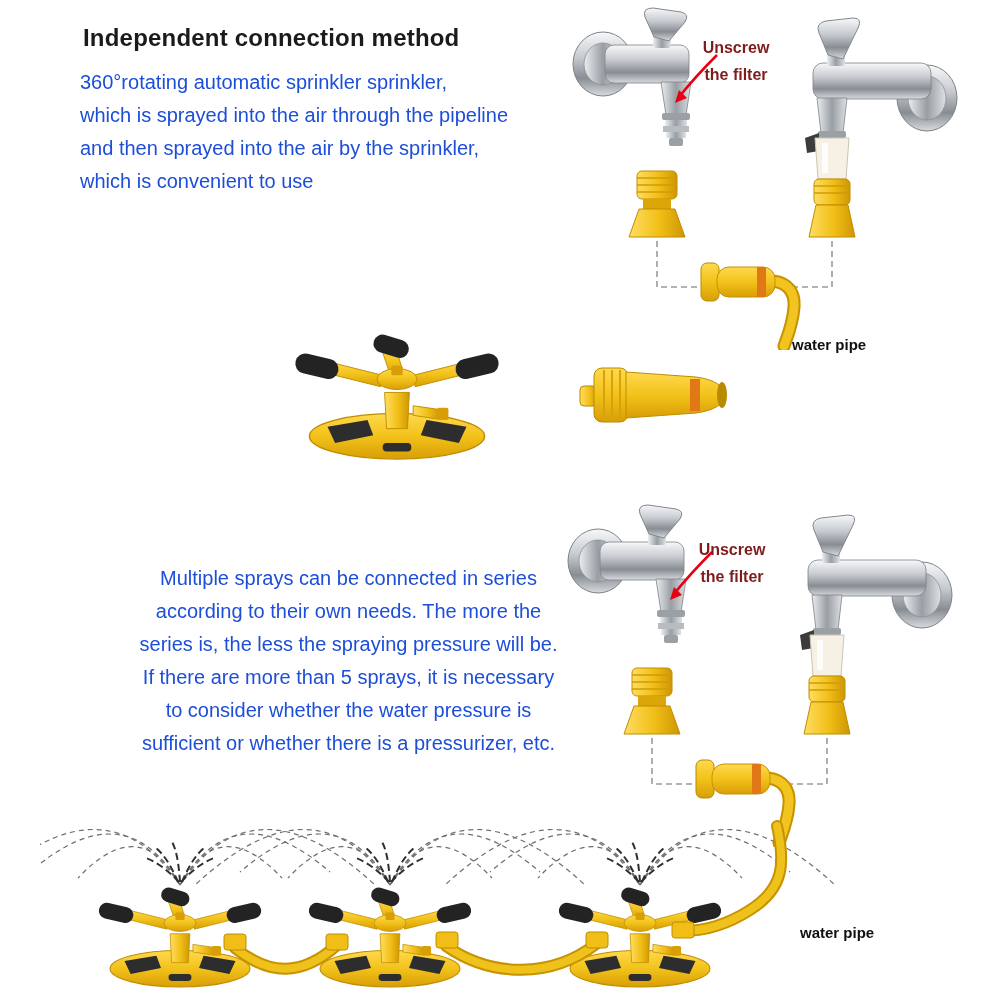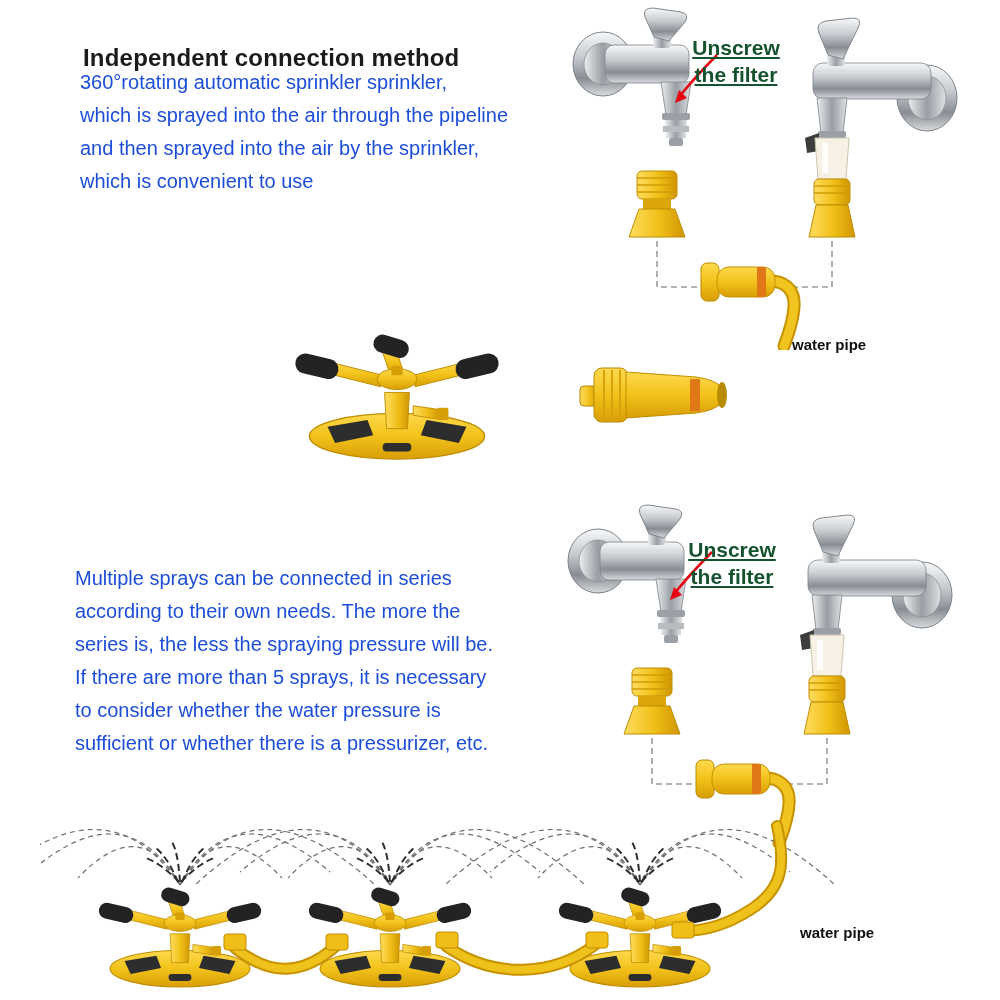--- a/index.html
+++ b/index.html
@@ -1,21 +1,21 @@
 <!DOCTYPE html>
 <html><head>
 <meta charset="utf-8">
 <style>
   html,body{margin:0;padding:0;background:#fff;}
   .page{position:relative;width:1000px;height:1000px;background:#ffffff;overflow:hidden;
         font-family:"Liberation Sans","DejaVu Sans",sans-serif;color:#1f1f1f;}
   .abs{position:absolute;}
   .section-title{font-size:24px;font-weight:700;color:#1b1b1b;letter-spacing:.2px;margin:0;}
   .body-text{font-size:20px;line-height:33px;color:#1d4ed8;white-space:pre-line;margin:0;}
-  .callout{color:#14532d;font-weight:700;font-size:21px;line-height:27px;text-align:center;white-space:pre-line;text-decoration:underline;}
+  .callout{color:#7f1d1d;font-weight:700;font-size:16px;line-height:27px;text-align:center;white-space:pre-line;}
   .pipe-label{font-size:15px;font-weight:700;color:#101010;}
   svg{display:block;}
 </style>
 </head>
 <body>
 
 <div class="page">
 
   <svg width="0" height="0" style="position:absolute" aria-hidden="true">
     <defs>
@@ -113,21 +113,21 @@
         <path d="M118 58 L110 34 L124 30 L132 56 Z" fill="url(#yellowV)" stroke="#c08d00" stroke-width="1"></path>
         <rect x="100" y="18" width="38" height="19" rx="9.5" fill="#232323" transform="rotate(17 119 27)"></rect>
         <ellipse cx="125" cy="62" rx="21" ry="11" fill="url(#yellowV)" stroke="#c08d00" stroke-width="1"></ellipse>
         <rect x="119" y="48" width="12" height="10" rx="2" fill="#d89e06"></rect>
         <path d="M142 90 L170 94 L168 104 L142 100 Z" fill="url(#yellowH)" stroke="#c08d00" stroke-width="1"></path>
         <rect x="167" y="92" width="12" height="13" rx="2" fill="#d89e06"></rect>
       </symbol>
     </defs>
   </svg>
 
-  <h2 class="abs section-title" style="left:83px;top:44px;">Independent connection method</h2>
+  <h2 class="abs section-title" style="left:83px;top:24px;">Independent connection method</h2>
   <p class="abs body-text" style="left:80px;top:66px;width:500px;">360°rotating automatic sprinkler sprinkler,
 which is sprayed into the air through the pipeline
 and then sprayed into the air by the sprinkler,
 which is convenient to use</p>
 
   <svg class="abs" style="left:565px;top:5px;" width="400" height="345" viewBox="0 0 400 345">
     <use href="#faucet-diagram"></use>
   </svg>
   <div class="abs callout" style="left:690px;top:34px;width:92px;">Unscrew
 the filter</div>
@@ -141,21 +141,21 @@
     <line x1="42" y1="16" x2="42" y2="66" stroke="#d8a30a" stroke-width="2"></line>
     <path d="M48 18 L118 23 Q146 27 146 41 Q146 55 118 59 L48 64 Z" fill="url(#yellowV)" stroke="#c08d00" stroke-width="1"></path>
     <rect x="112" y="25" width="10" height="32" fill="#e07818"></rect>
     <ellipse cx="144" cy="41" rx="5" ry="13" fill="#b88a00"></ellipse>
   </svg>
 
   <svg class="abs" style="left:278px;top:320px;" width="238" height="143" viewBox="0 0 250 150">
     <use href="#sprinkler"></use>
   </svg>
 
-  <p class="abs body-text" style="left:75px;top:562px;width:505px;">Multiple sprays can be connected in series
+  <p class="abs body-text" style="left:96px;top:562px;width:505px;text-align:center;">Multiple sprays can be connected in series
 according to their own needs. The more the
 series is, the less the spraying pressure will be.
 If there are more than 5 sprays, it is necessary
 to consider whether the water pressure is
 sufficient or whether there is a pressurizer, etc.</p>
 
   <svg class="abs" style="left:560px;top:502px;" width="400" height="345" viewBox="0 0 400 345">
     <use href="#faucet-diagram"></use>
   </svg>
   <div class="abs callout" style="left:686px;top:536px;width:92px;">Unscrew

